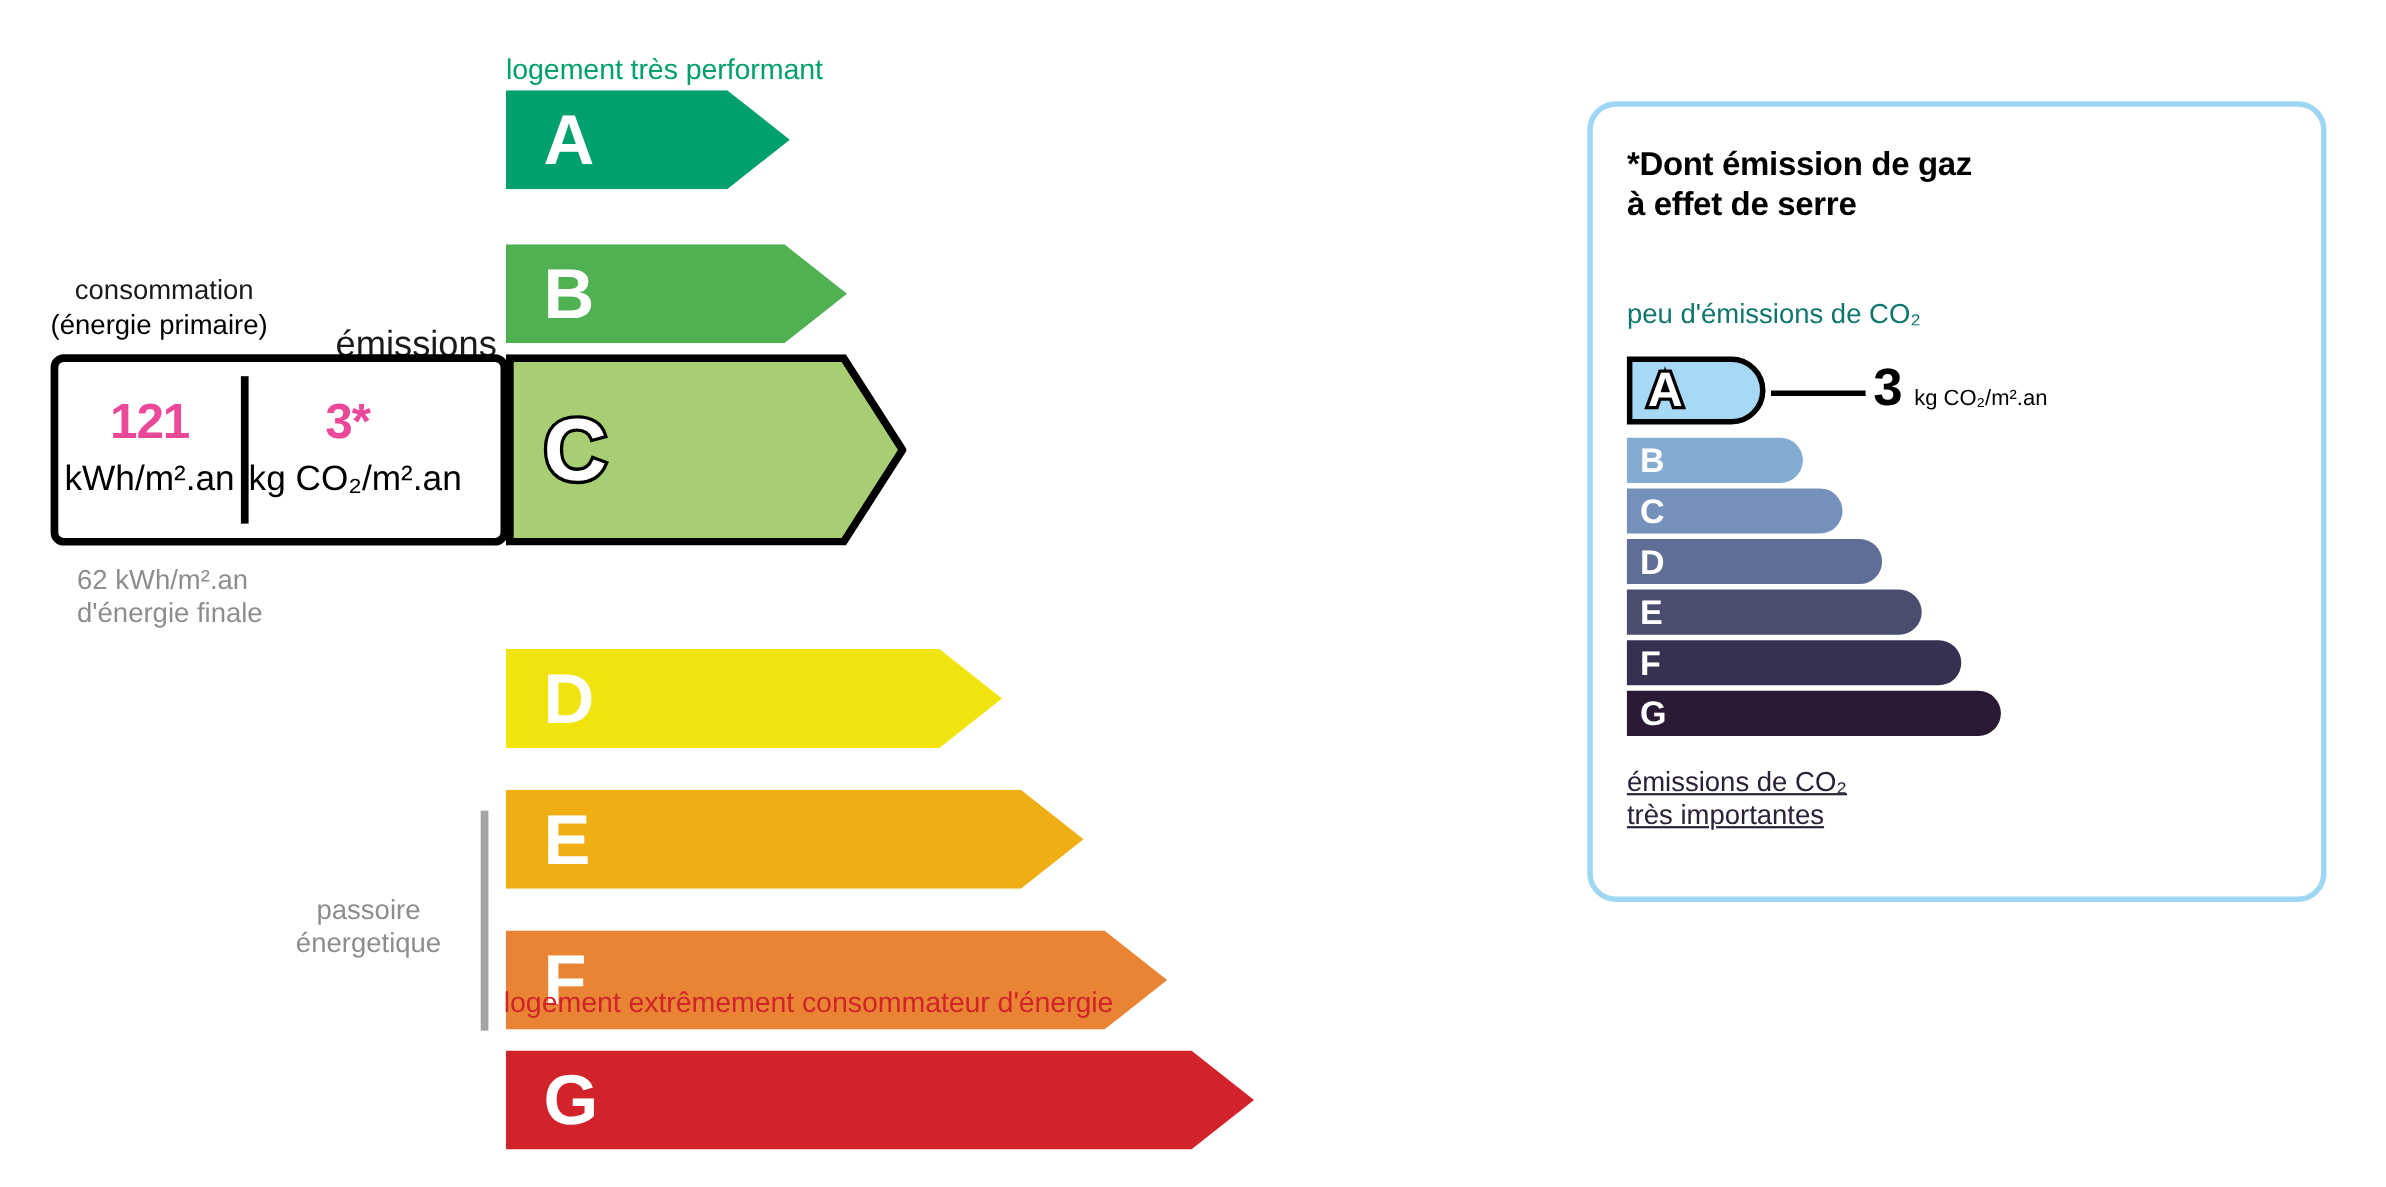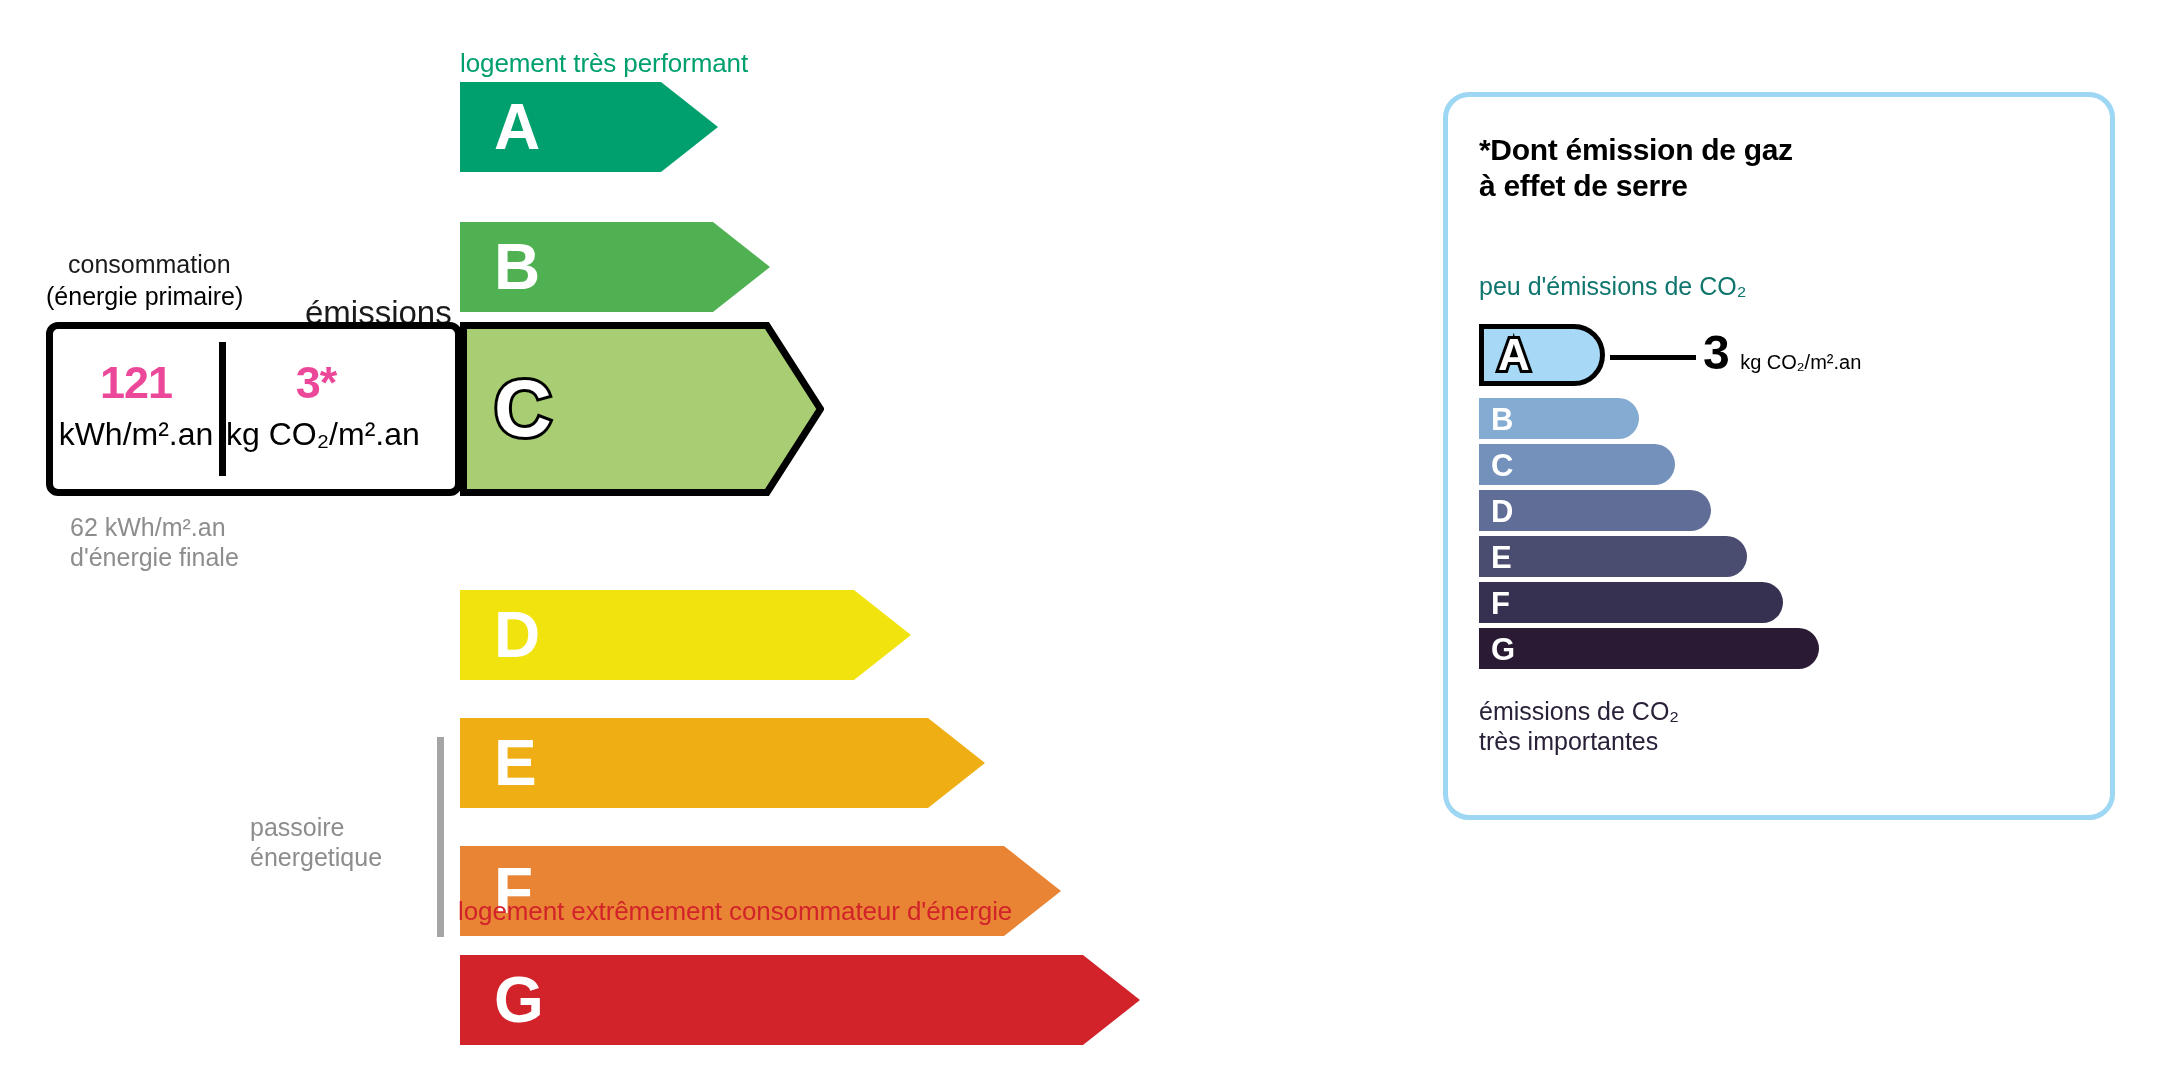--- a/index.html
+++ b/index.html
@@ -125,21 +125,21 @@
     width: 7px;
     height: 200px;
     background: #a5a5a5;
     z-index: 2;
   }
   .passoire-text {
     position: absolute;
     left: 250px;
     top: 812px;
     width: 170px;
-    text-align: left;
+    text-align: center;
     font-size: 25px;
     line-height: 30px;
     color: #8d8d8d;
     white-space: pre-line;
   }
 
   
   .band {
     position: absolute;
     left: 460px;
@@ -194,20 +194,21 @@
     white-space: nowrap;
   }
   .co2-bottom-label {
     position: absolute;
     left: 1479px;
     top: 696px;
     font-size: 25px;
     line-height: 30px;
     color: #2a2139;
     white-space: pre-line;
+    text-decoration: underline;
   }
 
   .co2-bar {
     position: absolute;
     left: 1479px;
     height: 41px;
     border-radius: 0 21px 21px 0;
   }
   .co2-bar .co2-letter {
     position: absolute;

